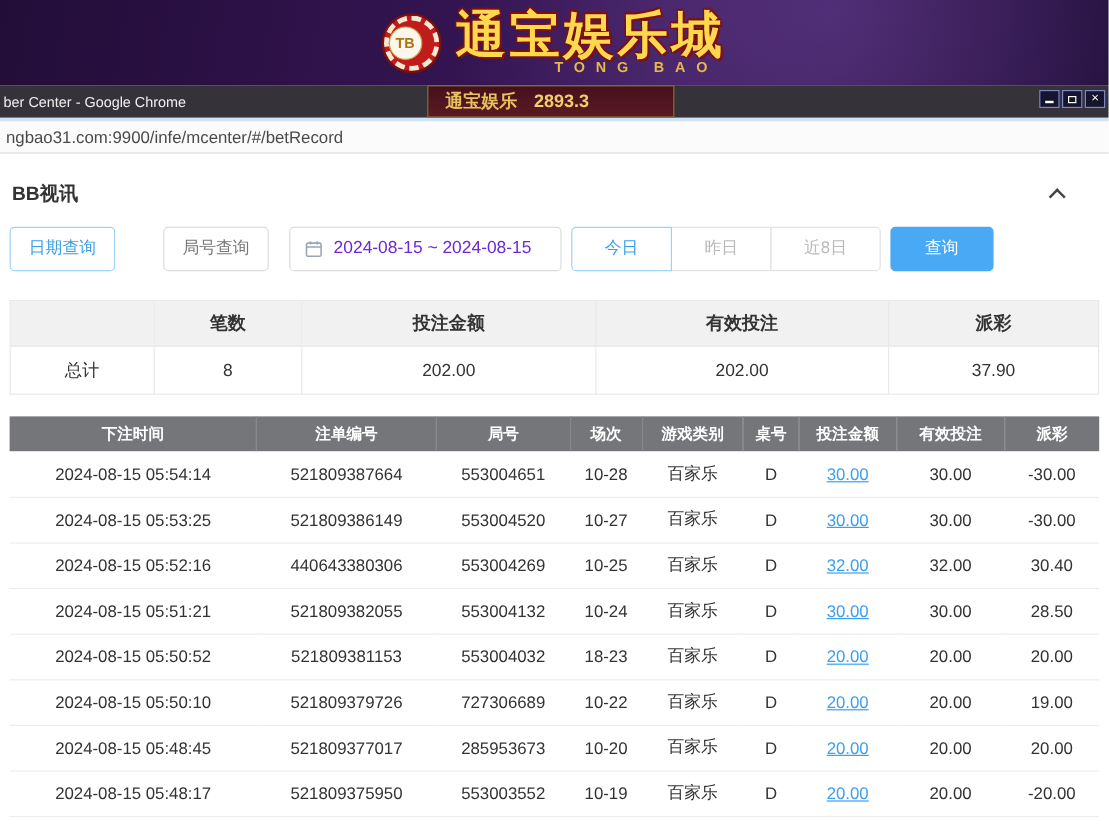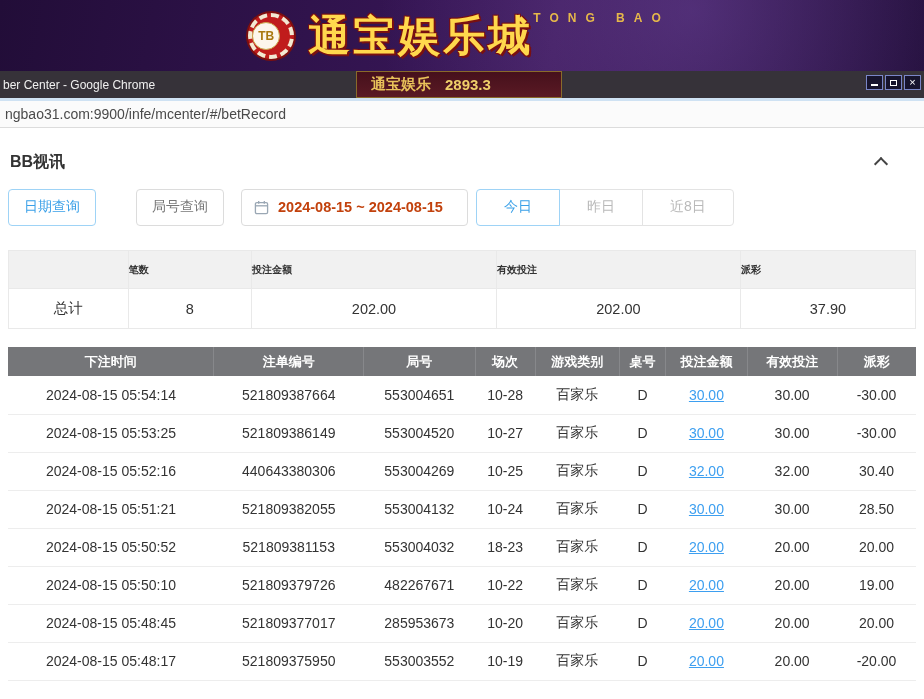--- a/index.html
+++ b/index.html
@@ -21,21 +21,21 @@
     background:#c01c1c; border:4px dashed #f3e9d2;
     box-shadow:0 0 0 2px #7c0f0f;
     display:flex; align-items:center; justify-content:flex-start;
   }
   .chip-inner {
     width:28px; height:28px; border-radius:50%;
     background:#fdf6ec; border:1px solid #caa84a;
     color:#a9780f; font-weight:bold; font-size:12px;
     display:flex; align-items:center; justify-content:center;
   }
-  .logo-text { display:flex; flex-direction:row; }
+  .logo-text { display:flex; flex-direction:column; }
   .logo-cn {
     font-family:"Liberation Serif","DejaVu Serif",serif;
     font-size:42px; line-height:44px; font-weight:bold; letter-spacing:3px;
     color:#ffd84d;
     text-shadow:2px 2px 0 #7a1010,-1px -1px 0 #7a1010,1px -1px 0 #7a1010,-1px 1px 0 #7a1010;
   }
   .logo-en {
     color:#e6b84a; font-size:12px; font-weight:bold; letter-spacing:9px;
     text-align:right; margin-top:-3px; padding-right:6px;
   }
@@ -89,36 +89,36 @@
     height:37px; background:#fff; border-radius:4px; font-size:14px;
     cursor:pointer; font-family:inherit;
   }
   .outline-blue { border:1px solid #9ed3f6; color:#3aa0e8; padding:0 15px; margin-right:17px; }
   .outline-gray { border:1px solid #dcdcdc; color:#777; padding:0 15px; margin-right:17px;margin-left:23px; }
   .date-input {
     height:37px; width:227px; border:1px solid #dcdcdc; border-radius:4px;
     display:flex; align-items:center; gap:9px; padding:0 12px; background:#fff;
     cursor:pointer; margin-right:8px;
   }
-  .date-text { font-size:14.5px; color:#c2410c; white-space:nowrap;font-weight:bold; }
+  .date-text { font-size:14.5px; color:#6d28d9; white-space:nowrap; }
   .quick-group { display:inline-flex; margin-right:8px; }
   .quick-btn {
     height:37px; padding:0 27px; background:#fff; border:1px solid #e3e3e3;
     color:#b9b9b9; font-size:14px; cursor:pointer; font-family:inherit; margin-left:-1px;
   }
   .quick-btn:first-child { border-radius:4px 0 0 4px; margin-left:0; }
   .quick-btn.last { border-radius:0 4px 4px 0; }
   .quick-btn.active { color:#3aa0e8; border-color:#9ed3f6; position:relative; z-index:1; }
   .primary { background:#4aa9f5; border:1px solid #4aa9f5; color:#fff; padding:0 28px; }
 
   
   .summary-table { width:100%; border-collapse:collapse; table-layout:fixed; margin-top:24px; }
   .summary-table th {
     background:#f1f1f1; border:1px solid #e9e9e9; height:38px;
-    font-size:10px; font-weight:bold; color:#333; text-align:left;
+    font-size:15px; font-weight:bold; color:#333; text-align:center;
   }
   .summary-table td {
     border:1px solid #e9e9e9; height:40px; font-size:14.5px; color:#333; text-align:center;
   }
   .s-col-0 { width:13.2%; } .s-col-1 { width:13.6%; } .s-col-2 { width:27.0%; }
   .s-col-3 { width:26.9%; } .s-col-4 { width:19.3%; }
 
   
   .bet-table { width:100%; border-collapse:collapse; table-layout:fixed; margin-top:18px; }
   .bet-table thead th {
@@ -193,20 +193,21 @@
           <line x1="5" y1="1" x2="5" y2="4" stroke="#9aa7b4" stroke-width="1.4"></line>
           <line x1="11" y1="1" x2="11" y2="4" stroke="#9aa7b4" stroke-width="1.4"></line>
         </svg>
         <span class="date-text">2024-08-15 ~ 2024-08-15</span>
       </div>
       <div class="quick-group">
         <button class="quick-btn active">今日</button>
         <button class="quick-btn">昨日</button>
         <button class="quick-btn last">近8日</button>
       </div>
+      <button class="btn primary">查询</button>
     </div>
 
     <table class="summary-table">
       <thead>
           <tr>
             <th class="s-col-0"></th>
             <th class="s-col-1">笔数</th>
             <th class="s-col-2">投注金额</th>
             <th class="s-col-3">有效投注</th>
             <th class="s-col-4">派彩</th>
@@ -289,21 +290,21 @@
             <td class="m-col-3">18-23</td>
             <td class="m-col-4">百家乐</td>
             <td class="m-col-5">D</td>
             <td class="m-col-6"><span class="amount-link">20.00</span></td>
             <td class="m-col-7">20.00</td>
             <td class="m-col-8">20.00</td>
           </tr>
           <tr>
             <td class="m-col-0">2024-08-15 05:50:10</td>
             <td class="m-col-1">521809379726</td>
-            <td class="m-col-2">482267671</td>
+            <td class="m-col-2">727306689</td>
             <td class="m-col-3">10-22</td>
             <td class="m-col-4">百家乐</td>
             <td class="m-col-5">D</td>
             <td class="m-col-6"><span class="amount-link">20.00</span></td>
             <td class="m-col-7">20.00</td>
             <td class="m-col-8">19.00</td>
           </tr>
           <tr>
             <td class="m-col-0">2024-08-15 05:48:45</td>
             <td class="m-col-1">521809377017</td>

